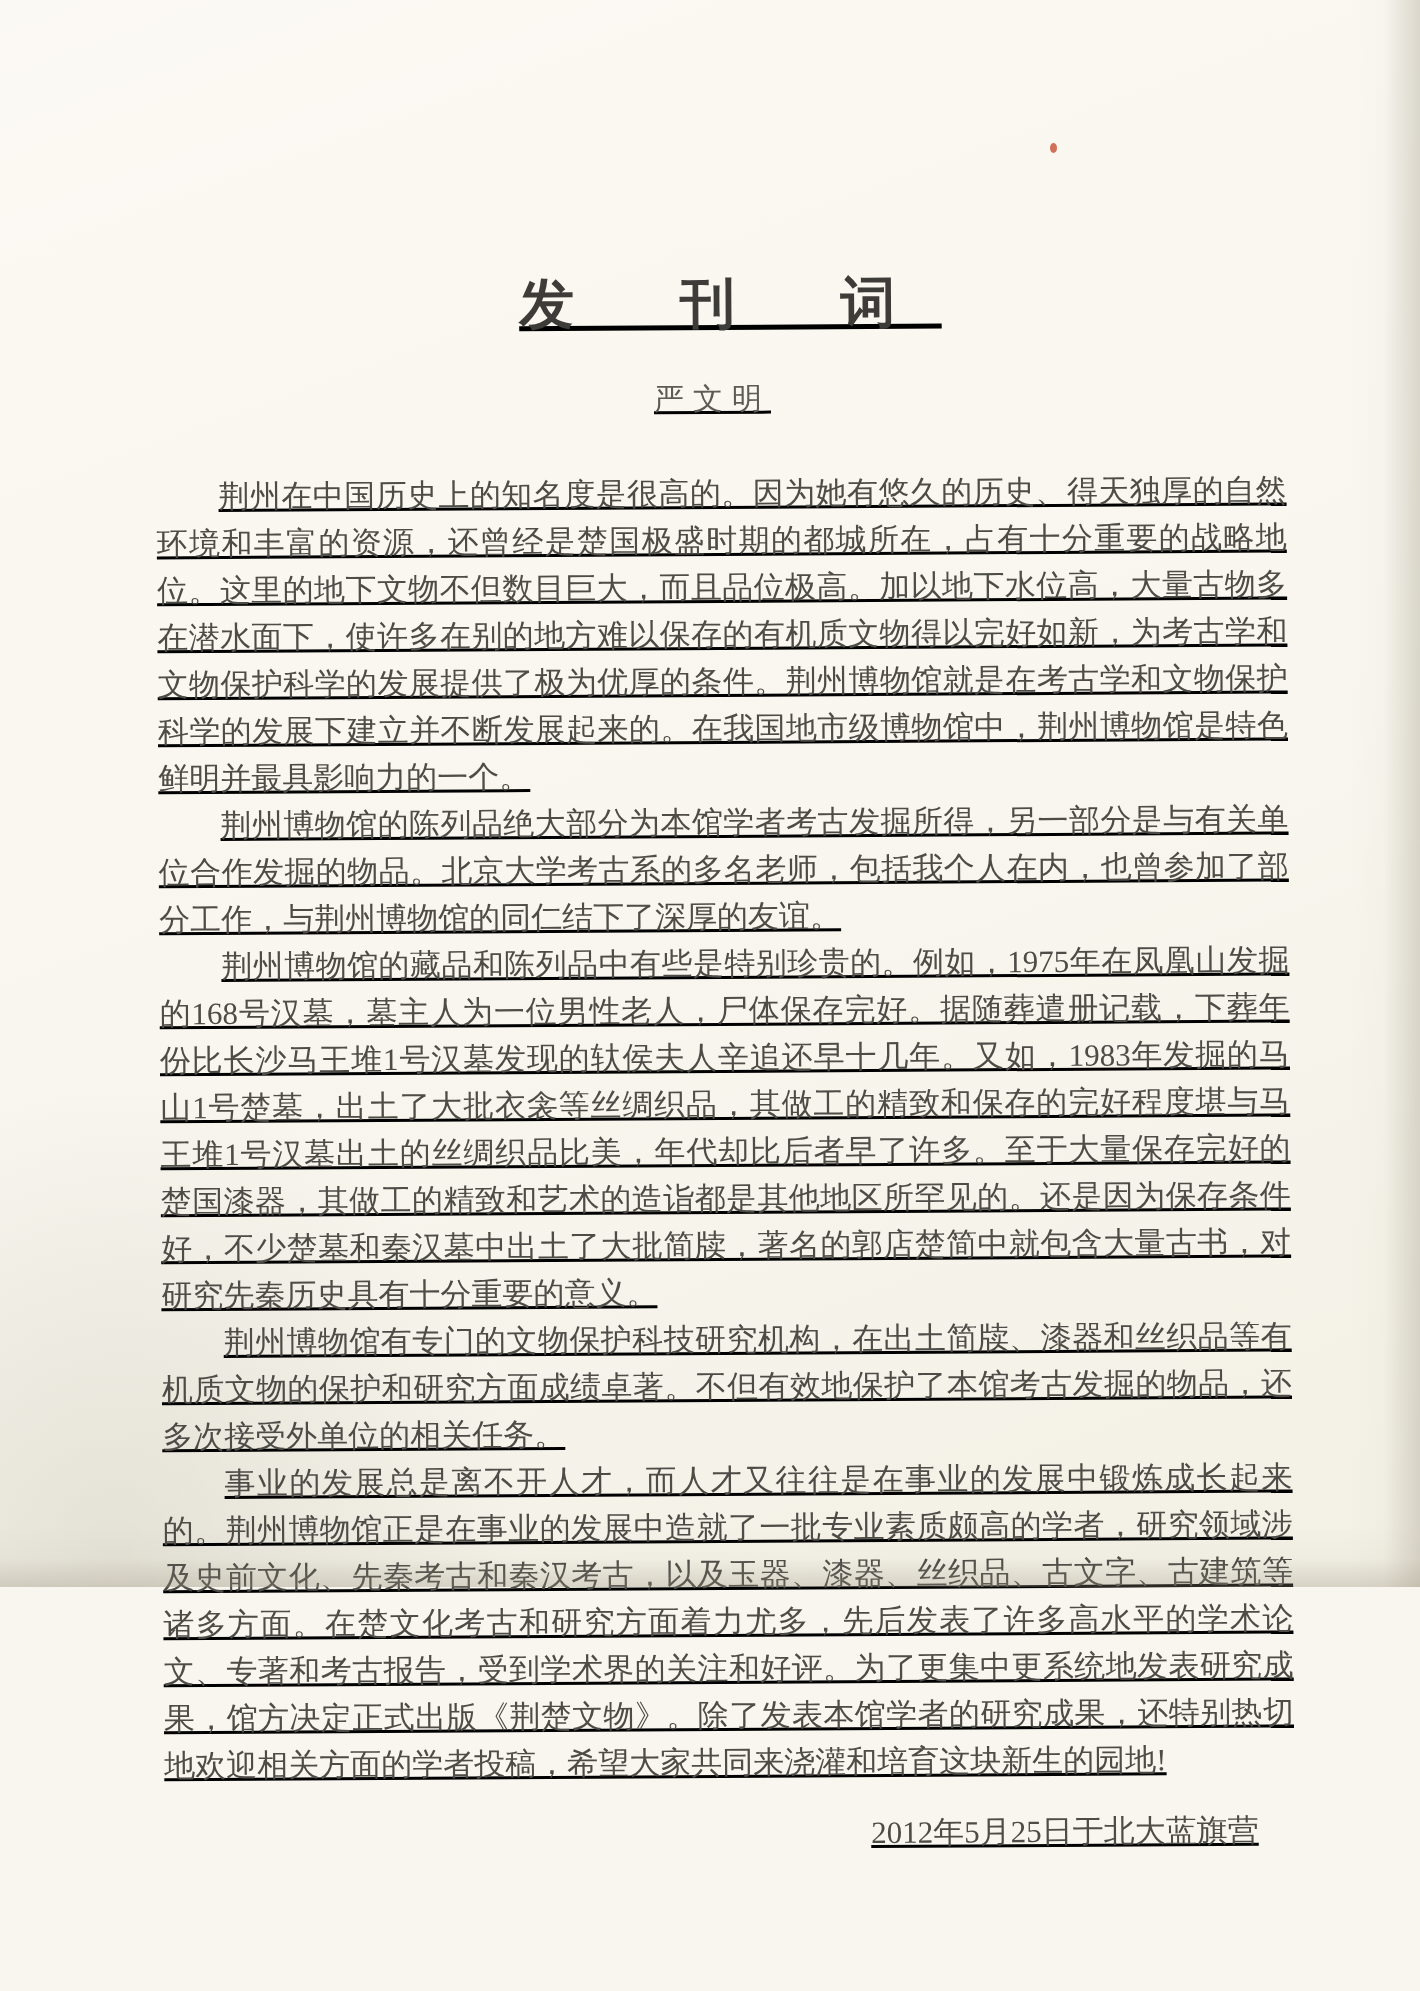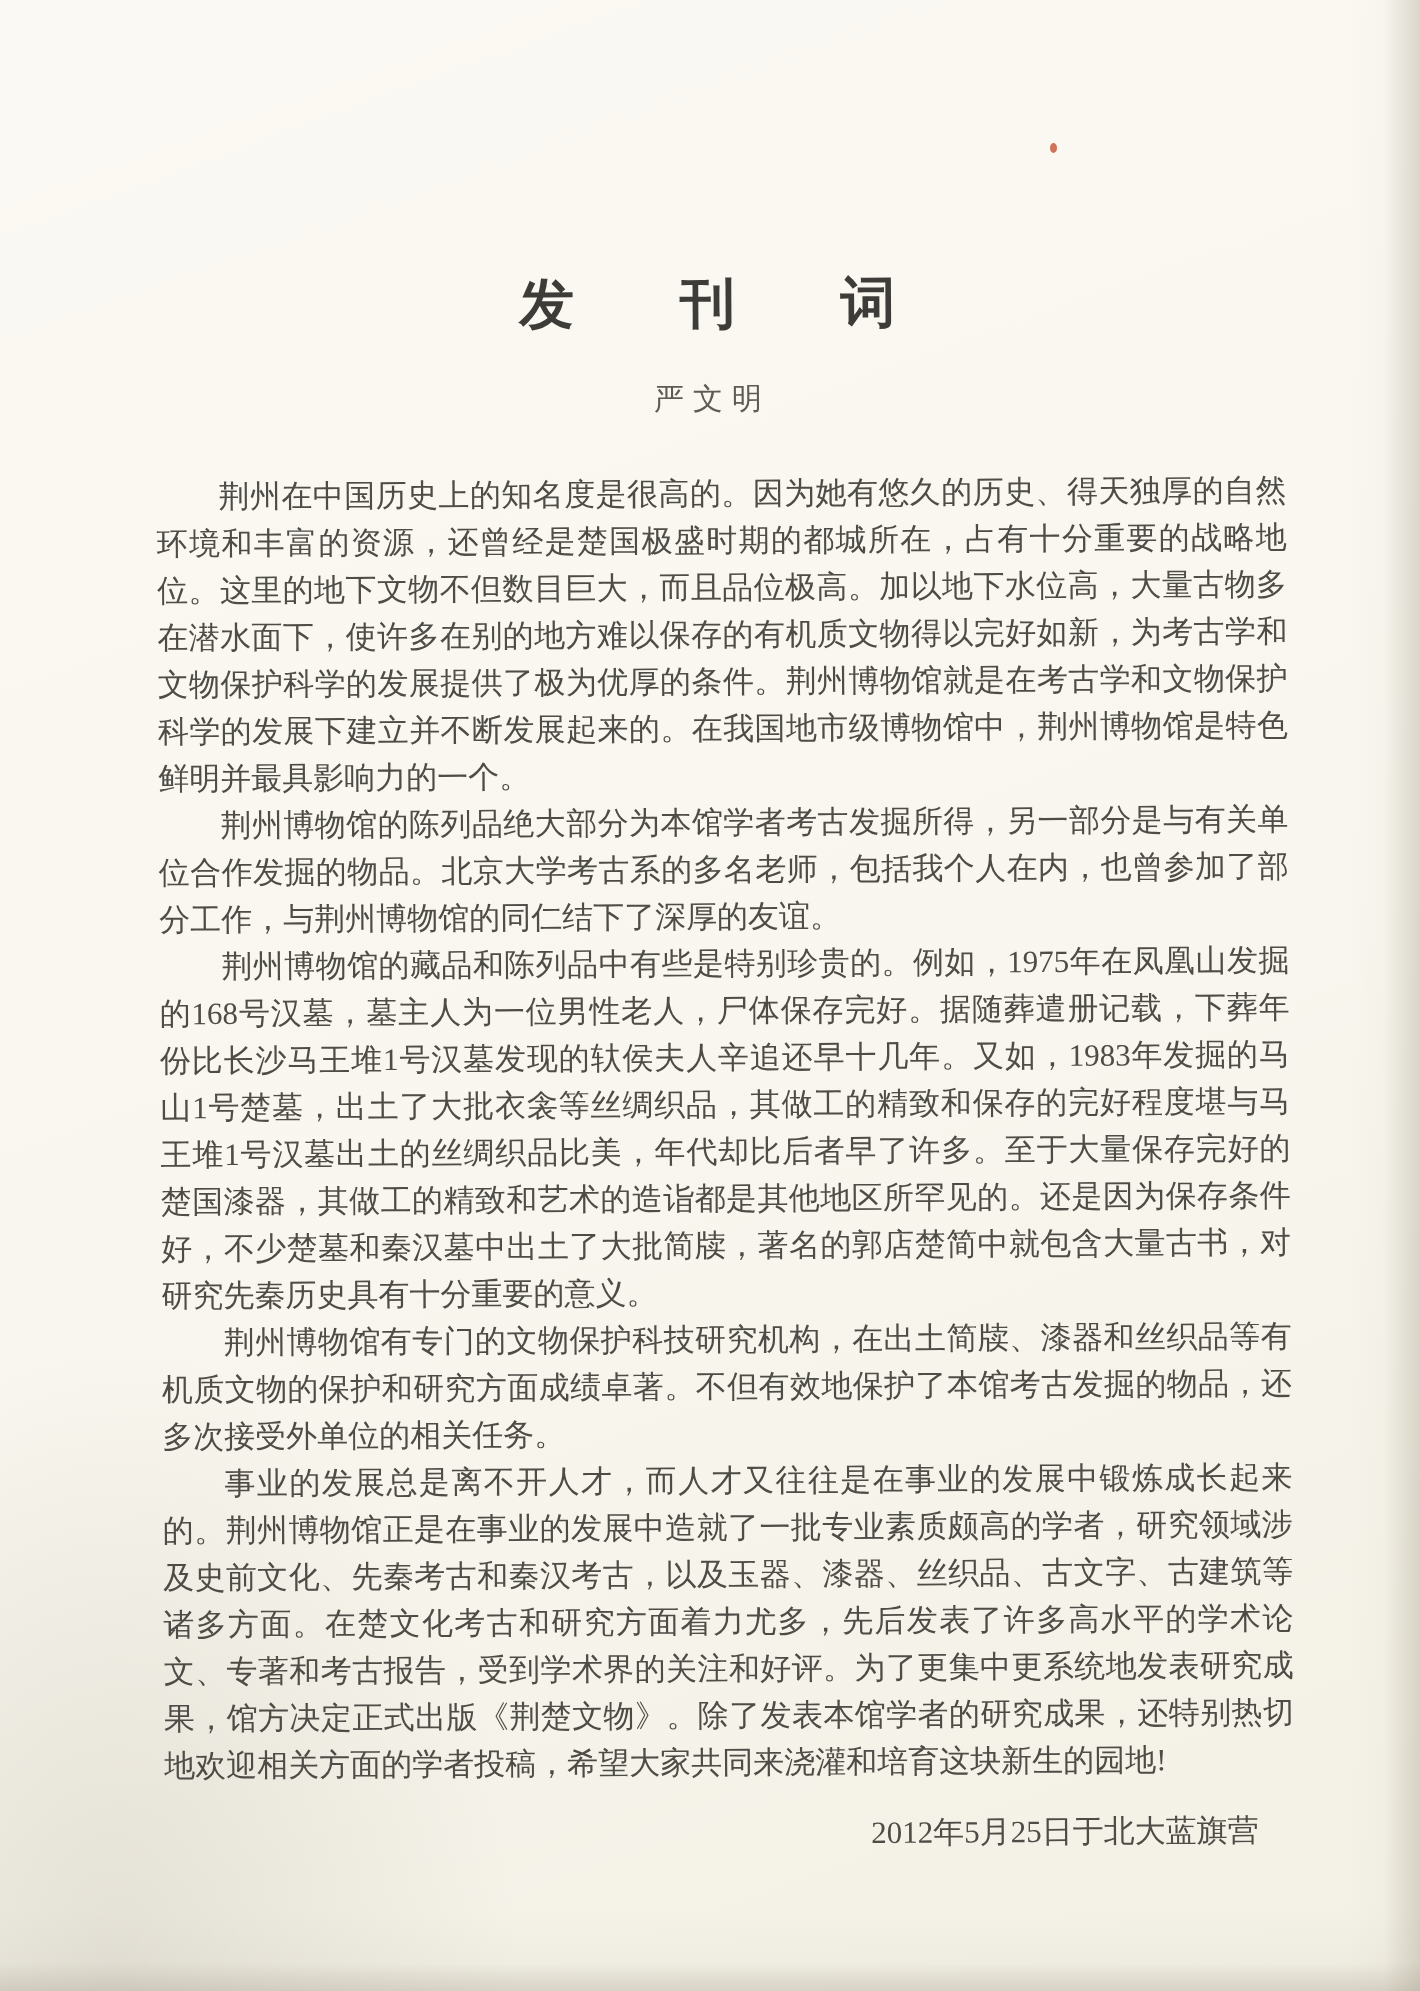--- a/index.html
+++ b/index.html
@@ -12,22 +12,23 @@
   *{box-sizing:border-box;}
   html,body{margin:0;padding:0;}
   body{
     width:1420px;height:1991px;
     font-family:"Liberation Serif","DejaVu Serif",serif;
     background:var(--paper);
     overflow:hidden;
   }
   .scan{
     position:relative;
-    width:1420px;height:1991px;
+    width:1420px;height:1587px;
     background:linear-gradient(160deg,#fbf9f3 0%,#f8f6ee 55%,#f3f0e5 100%);
+    text-decoration:underline;
   }
   
   .scan::before{
     content:"";
     position:absolute;inset:0;
     background:
       radial-gradient(ellipse at 8% 98%, rgba(150,143,125,0.18), rgba(150,143,125,0) 22%),
       linear-gradient(to top, rgba(170,163,145,0.10), rgba(170,163,145,0) 4%),
       linear-gradient(to left, rgba(170,163,145,0.08), rgba(170,163,145,0) 5%);
     pointer-events:none;

